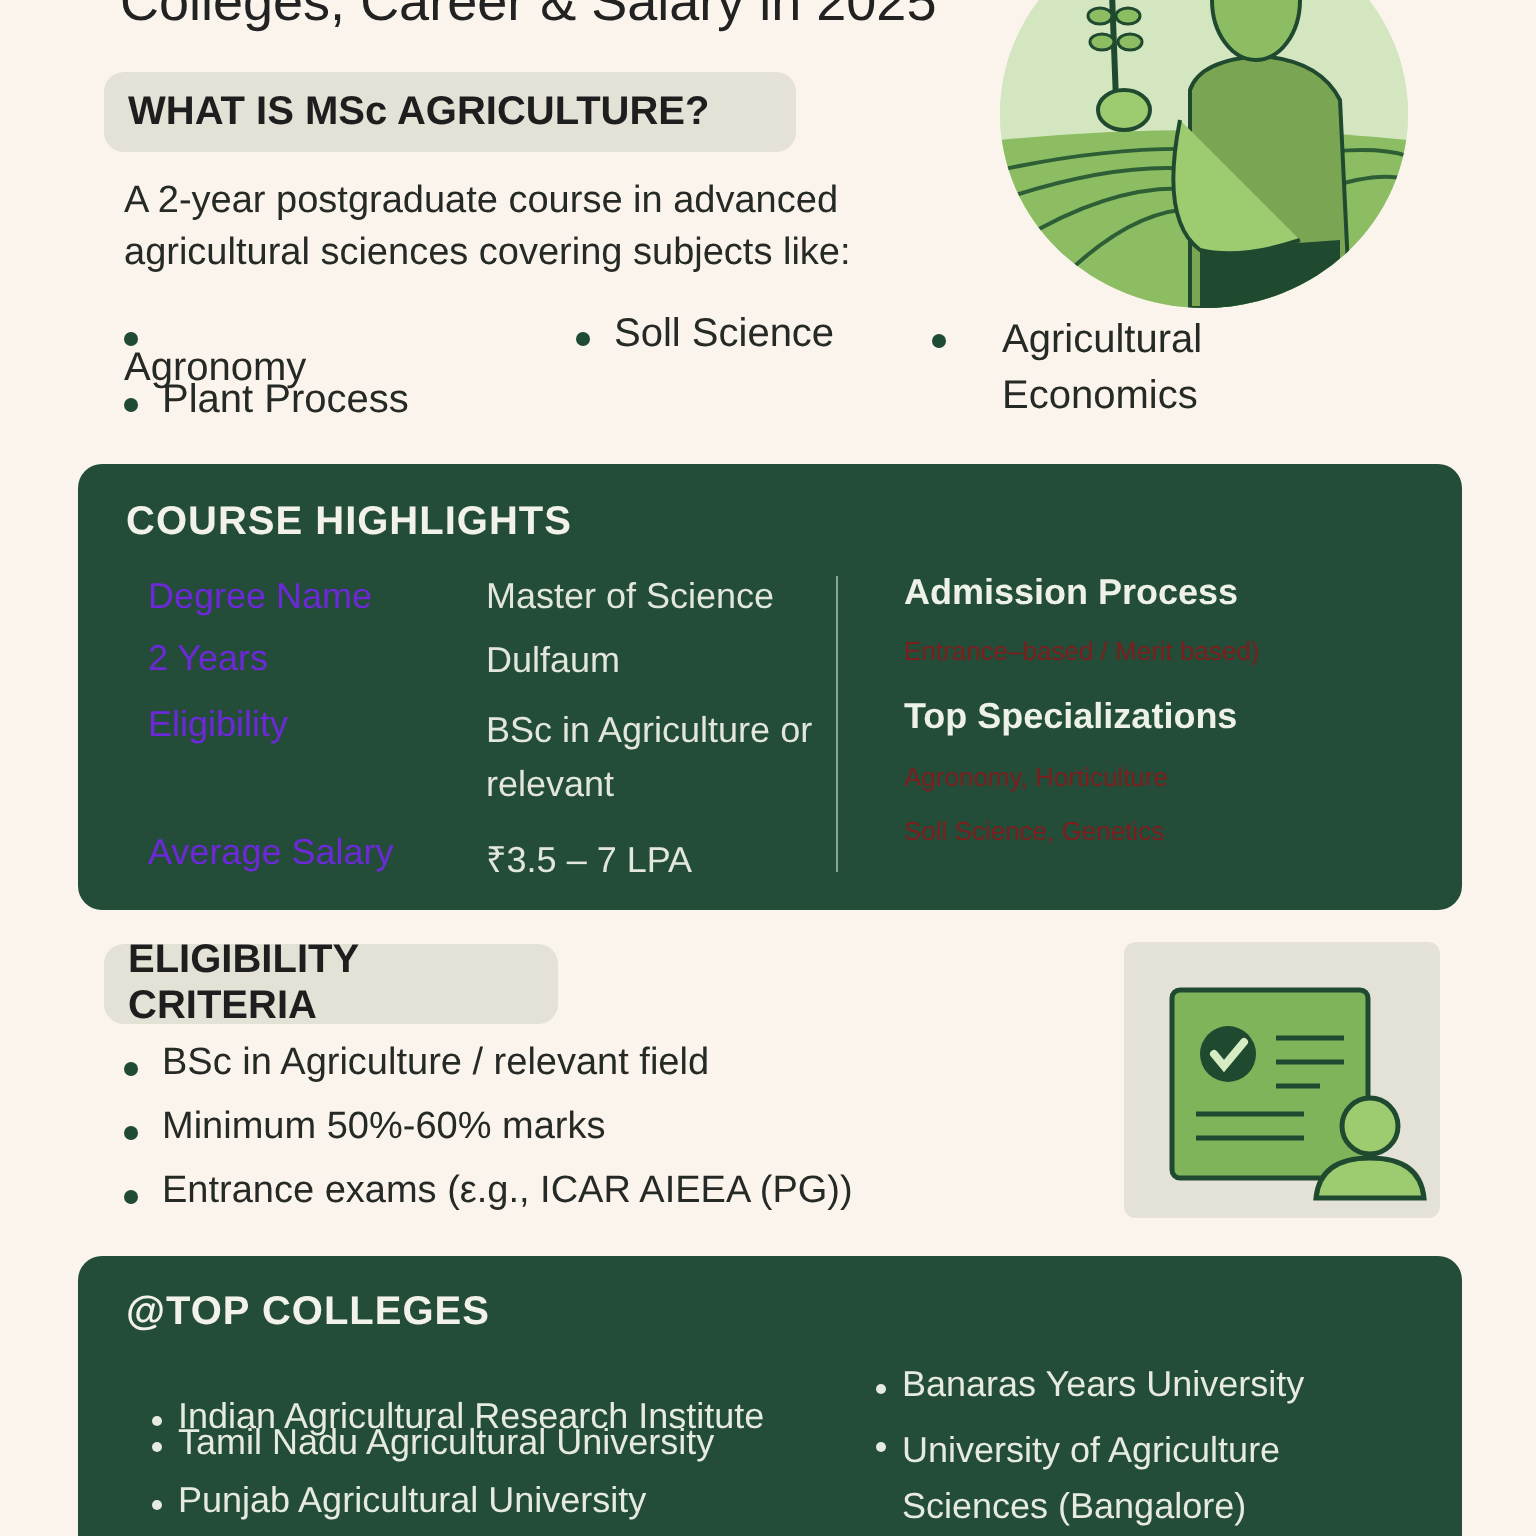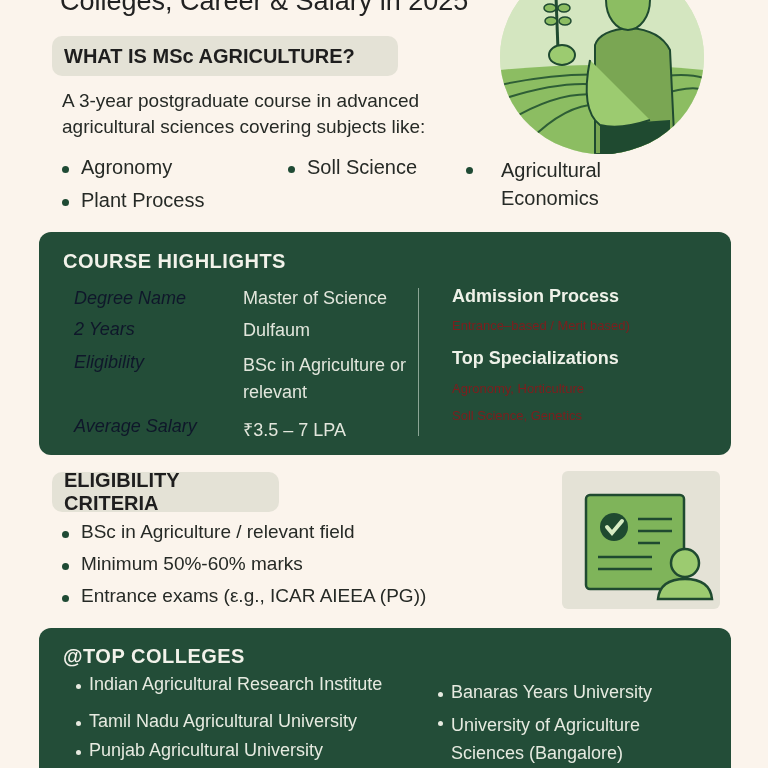--- a/index.html
+++ b/index.html
@@ -22,62 +22,62 @@
       font-weight: bold;
       font-size: 20px;
       color: #1e1e1e;
       padding: 0 12px;
       display: flex; align-items: center;
     }
     .pill1 { left: 52px; top: 36px; width: 346px; height: 40px; }
     .intro { left: 62px; top: 88px; font-size: 19px; line-height: 26px; color: #262a26; width: 420px; }
     .bullet { display: flex; align-items: flex-start; font-size: 20px; color: #262a26; }
     .dot { width: 7px; height: 7px; border-radius: 50%; background: #1f4a34; margin-top: 10px; margin-right: 12px; flex: none; }
-    .b1 { left: 62px; top: 156px; }
+    .b1 { left: 62px; top: 156px; flex-direction: column; }
     .b2 { left: 62px; top: 189px; }
     .b3 { left: 288px; top: 156px; }
     .b4 { left: 466px; top: 156px; line-height: 28px; gap: 16px; }
     .b4 .dot { margin-top: 11px; }
 
     .hero {
       left: 500px; top: -40px; width: 204px; height: 194px;
       border-radius: 50%; overflow: hidden;
       background: #d4e6c0;
     }
 
     .card {
       background: #234d38;
       border-radius: 12px;
       color: #eef1e8;
     }
     .card1 { left: 39px; top: 232px; width: 692px; height: 223px; }
     .card-title { font-weight: bold; font-size: 20px; letter-spacing: 0.5px; color: #f2f2ea; }
     .c1t { left: 63px; top: 250px; }
-    .row-label { font-size: 18px; color: #0f172a; font-style: italic; }
+    .row-label { font-size: 18px; color: #6d28d9; }
     .row-value { font-size: 18px; color: #e2e6dc; }
     .vsep { left: 418px; top: 288px; width: 1px; height: 148px; background: #8ba595; }
     .sub-h { font-size: 18px; color: #eef1e8; font-weight: bold; }
     .sub-v { font-size: 13px; color: #7f1d1d; line-height: 27px; }
 
     .pill2 { left: 52px; top: 472px; width: 227px; height: 40px; font-size: 20px; }
     .eb { font-size: 19px; }
     .e1 { left: 62px; top: 521px; }
     .e2 { left: 62px; top: 553px; }
     .e3 { left: 62px; top: 585px; }
 
     .icon-box {
       left: 562px; top: 471px; width: 158px; height: 138px;
       background: #e4e2d6; border-radius: 6px;
     }
 
     .card2 { left: 39px; top: 628px; width: 692px; height: 160px; }
     .c2t { left: 63px; top: 645px; }
     .cb { font-size: 18px; color: #e6eae0; }
     .cb .dot { background: #e6eae0; width: 5px; height: 5px; margin-top: 10px; margin-right: 8px; }
-    .l1 { left: 76px; top: 674px; }
+    .l1 { left: 76px; top: 698px; }
     .l2 { left: 76px; top: 711px; }
     .l3 { left: 76px; top: 740px; }
     .r1 { left: 438px; top: 682px; }
     .r2 { left: 438px; top: 711px; line-height: 28px; }
   </style>
 </head>
 <body>
 
 <div class="abs title">Colleges, Career &amp; Salary in 2025</div>
 
@@ -98,21 +98,21 @@
       <ellipse cx="64" cy="48" rx="6" ry="4"></ellipse>
       <ellipse cx="51" cy="61" rx="6" ry="4"></ellipse>
       <ellipse cx="65" cy="61" rx="6" ry="4"></ellipse>
       <ellipse cx="58" cy="22" rx="3" ry="6"></ellipse>
     </g>
     <ellipse cx="62" cy="95" rx="13" ry="10" fill="#9ccb70" stroke="#1f4a30" stroke-width="2"></ellipse>
   </svg>
 </div>
 
 <div class="abs pill pill1">WHAT IS MSc AGRICULTURE?</div>
-<div class="abs intro">A 3-year postgraduate course in advanced agricultural sciences covering subjects like:</div>
+<div class="abs intro">A 2-year postgraduate course in advanced agricultural sciences covering subjects like:</div>
 
 <div class="abs bullet b1">
   <span class="dot"></span>
   <span>Agronomy</span>
 </div>
 <div class="abs bullet b2">
   <span class="dot"></span>
   <span>Plant Process</span>
 </div>
 <div class="abs bullet b3">

